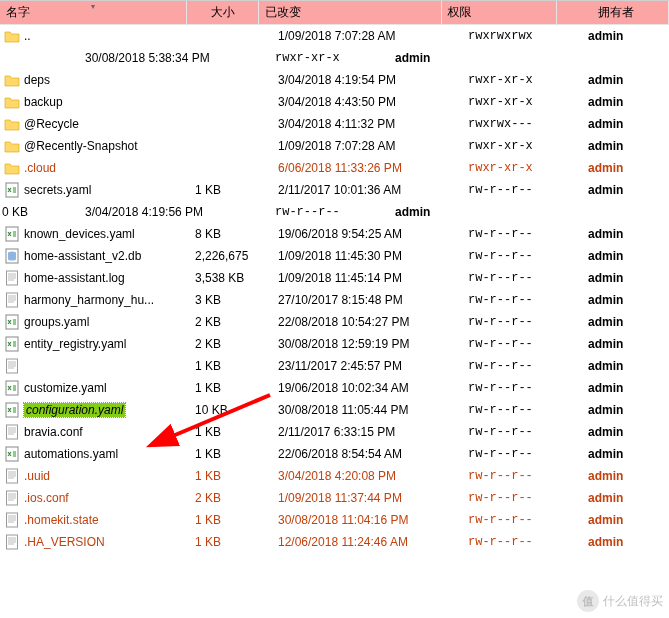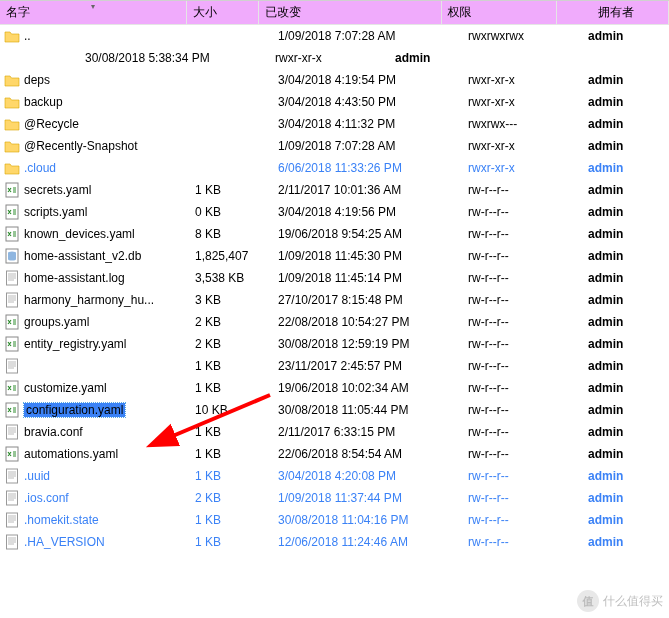--- a/index.html
+++ b/index.html
@@ -15,35 +15,35 @@
   }
   .file-pane {
     width: 100%;
     height: 100%;
     border-top: 1px solid #d0d0d0;
   }
   .header-row {
     display: flex;
     align-items: center;
     height: 24px;
-    background: #f0abfc;
+    background: #fca5a5;
     border-bottom: 1px solid #e5e5e5;
     user-select: none;
   }
   .col-header {
     display: flex;
     align-items: center;
     height: 100%;
     padding: 0 6px;
     border-right: 1px solid #e5e5e5;
     position: relative;
     color: #000;
   }
   .col-name  { width: 195px; }
-  .col-size  { width: 75px; justify-content: flex-start; }
+  .col-size  { width: 75px; justify-content: center; }
   .col-mtime { width: 190px; text-align: right; }
   .col-perm  { width: 120px; }
   .col-owner { width: 80px; margin-left: 35px; }
   .sort-arrow {
     position: absolute;
     left: 50%;
     top: 1px;
     transform: translateX(-50%);
     font-size: 8px;
     color: #666;
@@ -52,32 +52,33 @@
   .row {
     display: flex;
     align-items: center;
     height: 22px;
     padding-left: 2px;
   }
   .cell { overflow: hidden; white-space: nowrap; text-overflow: ellipsis; }
   .c-name  { display:flex; align-items:center; width: 193px; padding-left:2px; }
   .c-size  { width: 75px; padding-right: 8px; }
   .c-mtime { width: 190px; padding-left: 8px; }
-  .c-perm  { width: 120px; padding-left: 8px; font-family: Liberation Sans, sans-serif; }
+  .c-perm  { width: 120px; padding-left: 8px; font-family: Liberation Mono, monospace; }
   .c-owner { width: 80px;  padding-left: 8px; font-weight: bold; }
-  .dim { color: #3b82f6; }
+  .dim { color: #c2410c; }
   .icon {
     width: 16px; height: 16px; margin-right: 4px; flex: none;
     display:inline-flex; align-items:center; justify-content:center;
   }
   .filename { }
   .selected .filename {
-    background: #3b82f6;
+    background: #84cc16;
     outline: 1px dotted #5aa7e0;
     padding: 0 2px;
+    font-style: italic;
   }
   
   .arrow-overlay {
     position: absolute;
     left: 120px; top: 390px;
     pointer-events: none;
   }
   
   .watermark {
     position: absolute;
@@ -218,29 +219,20 @@
             </svg>
           </span>
           <span class="filename">secrets.yaml</span>
         </div>
         <div class="cell c-size">1 KB</div>
         <div class="cell c-mtime">2/11/2017 10:01:36 AM</div>
         <div class="cell c-perm">rw-r--r--</div>
         <div class="cell c-owner">admin</div>
       </div>
       <div class="row">
-        <div class="cell c-name">
-          <span class="icon">
-            <svg width="16" height="16">
-              <rect x="2" y="1" width="12" height="14" fill="#fff" stroke="#888"></rect>
-              <path d="M4 6 l3 4 M4 10 l3 -4 M9 6 h3 M9 8 h3 M9 10 h3" stroke="#2e8b2e" stroke-width="1.2" fill="none"></path>
-            </svg>
-          </span>
-          <span class="filename">scripts.yaml</span>
-        </div>
         <div class="cell c-size">0 KB</div>
         <div class="cell c-mtime">3/04/2018 4:19:56 PM</div>
         <div class="cell c-perm">rw-r--r--</div>
         <div class="cell c-owner">admin</div>
       </div>
       <div class="row">
         <div class="cell c-name">
           <span class="icon">
             <svg width="16" height="16">
               <rect x="2" y="1" width="12" height="14" fill="#fff" stroke="#888"></rect>
@@ -258,21 +250,21 @@
         <div class="cell c-name">
           <span class="icon">
             <svg width="16" height="16">
               <rect x="2" y="1" width="12" height="14" fill="#fff" stroke="#888"></rect>
               <ellipse cx="8" cy="5" rx="4" ry="1.5" fill="#8fb6e0"></ellipse>
               <path d="M4 5 v6 a4 1.5 0 0 0 8 0 v-6" fill="#8fb6e0"></path>
             </svg>
           </span>
           <span class="filename">home-assistant_v2.db</span>
         </div>
-        <div class="cell c-size">1,825,407</div>
+        <div class="cell c-size">2,226,675</div>
         <div class="cell c-mtime">1/09/2018 11:45:30 PM</div>
         <div class="cell c-perm">rw-r--r--</div>
         <div class="cell c-owner">admin</div>
       </div>
       <div class="row">
         <div class="cell c-name">
           <span class="icon">
             <svg width="16" height="16">
               <rect x="2.5" y="1" width="11" height="14" fill="#fff" stroke="#999"></rect>
               <path d="M4 4 h8 M4 6 h8 M4 8 h8 M4 10 h6" stroke="#bbb" stroke-width="1"></path>

